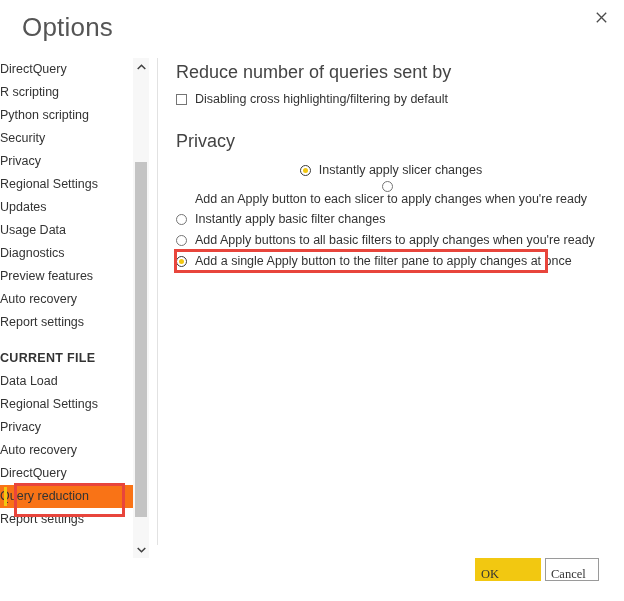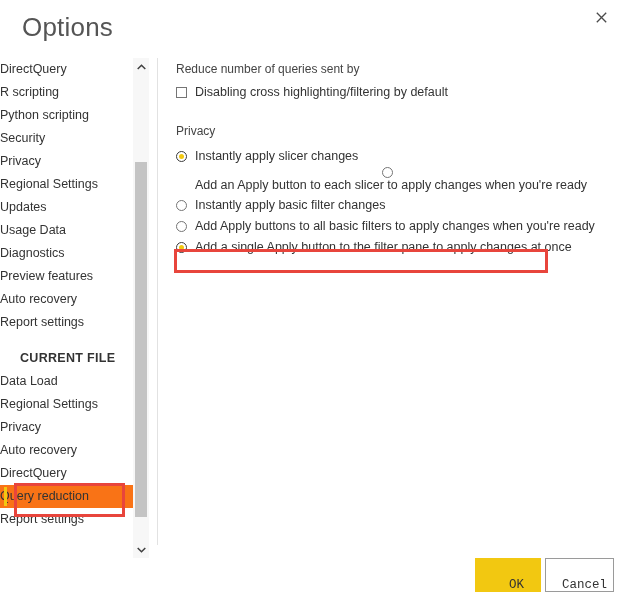--- a/index.html
+++ b/index.html
@@ -68,21 +68,20 @@
     position: absolute;
     left: 4px;
     top: 2px;
     bottom: 2px;
     width: 3px;
     background: #f2c811;
   }
   .nav-group-header {
     height: 23px;
     line-height: 23px;
-    padding-left: 20px;
     font-size: 12.5px;
     font-weight: bold;
     color: #333333;
     letter-spacing: 0.3px;
     margin-top: 13px;
     white-space: nowrap;
   }
 
   
   #sidebar-scrollbar {
@@ -130,41 +129,41 @@
   }
 
   
   #content {
     position: absolute;
     left: 176px;
     top: 58px;
     width: 430px;
   }
   .section-heading {
-    font-size: 12px;
+    font-size: 18px;
     font-weight: 400;
     color: #444444;
     white-space: nowrap;
   }
   #heading-reduce { margin: 4px 0 0 0; }
   #heading-slicers { margin: 22px 0 0 0; }
   #heading-filters { margin: 20px 0 0 0; }
 
   .opt-row {
     display: flex;
     align-items: center;
     font-size: 12.5px;
     color: #333333;
     white-space: nowrap;
     cursor: pointer;
     height: 20px;
     position: relative;
   }
   #checkbox-row { margin-top: 6px; }
-  #slicer-opt-0 { margin-top: 8px; }
+  #slicer-opt-0 { margin-top: 8px; justify-content: center; }
   #slicer-opt-1 { margin-top: 1px; flex-direction: column; }
   #filter-opt-0 { margin-top: 8px; text-align: center; }
   #filter-opt-1 { margin-top: 1px; }
   #filter-opt-2 { margin-top: 1px; }
 
   .checkbox-box {
     width: 11px;
     height: 11px;
     border: 1px solid #757575;
     background: #ffffff;
@@ -215,39 +214,39 @@
     top: 483px;
     width: 111px;
     height: 34px;
   }
 
   
   .dlg-button {
     position: absolute;
     height: 23px;
     font-size: 12.5px;
-    font-family: Liberation Mono, monospace;
+    font-family: Liberation Serif, serif;
     cursor: pointer;
     box-sizing: border-box;
-    padding: 16px;
+    padding: 5px;
     line-height: 21px;
-    text-align: right;
+    text-align: left;
   }
   #ok-button {
     left: 475px;
     top: 558px;
     width: 66px;
     background: #f2c811;
     border: 1px solid #f2c811;
     color: #333333;
   }
   #cancel-button {
     left: 545px;
     top: 558px;
-    width: 69px;
+    width: 54px;
     background: #ffffff;
     border: 1px solid #9a9a9a;
     color: #333333;
   }
 </style>
 </head>
 <body>
 
 <div id="dialog-title">Options</div>
 

